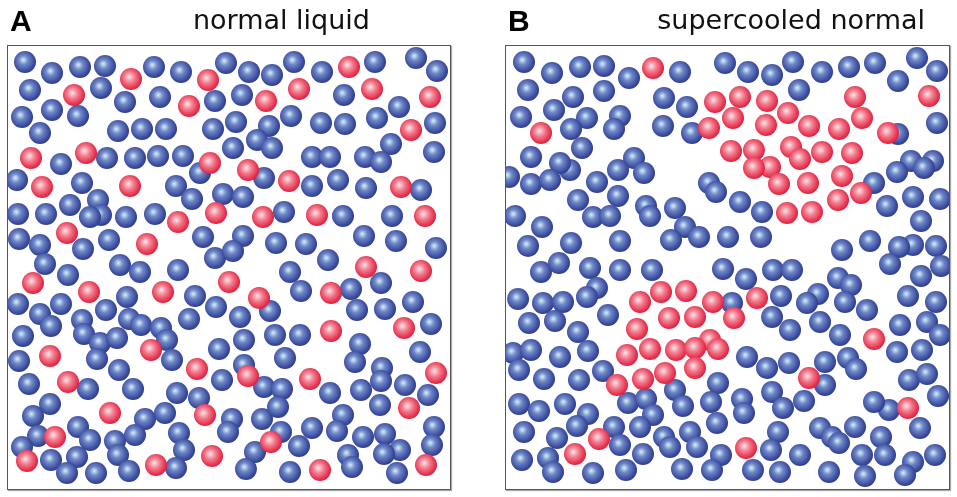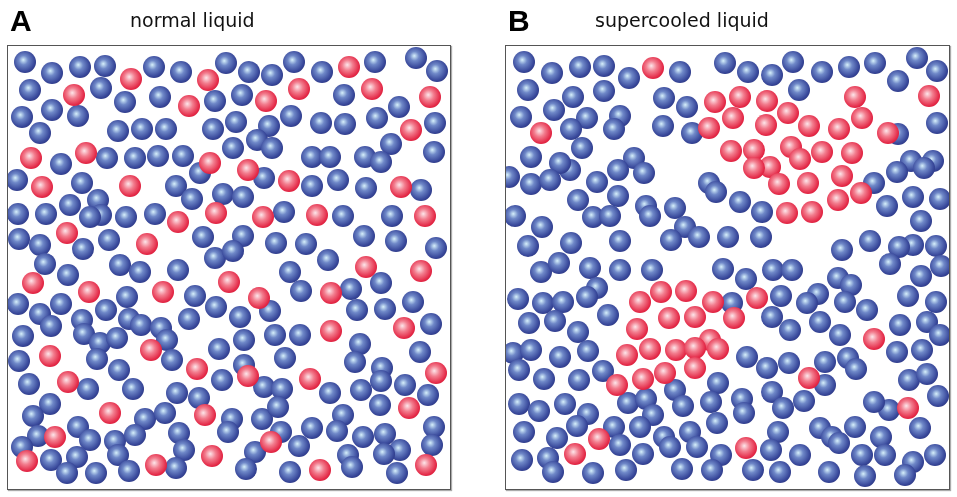--- a/index.html
+++ b/index.html
@@ -1,30 +1,30 @@
 <!DOCTYPE html>
 <html><head>
 <meta charset="utf-8">
 <style>
   html,body{margin:0;padding:0;background:#fff;}
   body{width:957px;height:497px;position:relative;overflow:hidden;font-family:"DejaVu Sans",sans-serif;}
   .panel-letter{position:absolute;top:4px;font-family:"Liberation Sans",sans-serif;font-weight:bold;font-size:30px;color:#000;line-height:34px;}
-  .panel-title{position:absolute;top:3px;font-family:"DejaVu Sans",sans-serif;font-size:19px;color:#111;line-height:34px;text-align:left;}
+  .panel-title{position:absolute;top:3px;font-family:"DejaVu Sans",sans-serif;font-size:27px;color:#111;line-height:34px;text-align:right;}
   .frame{position:absolute;border:1.5px solid #555;background:#fff;box-sizing:border-box;box-shadow:1px 1px 1px #aaa;}
   svg{position:absolute;left:0;top:0;}
 </style>
 </head>
 <body>
 
 <div class="panel-letter" style="left:10px;">A</div>
 <div class="panel-title" style="left:130px;width:240px;">normal liquid</div>
 <div class="frame" style="left:7px;top:45px;width:444px;height:445px;"></div>
 
 <div class="panel-letter" style="left:508px;">B</div>
-<div class="panel-title" style="left:595px;width:330px;">supercooled liquid</div>
+<div class="panel-title" style="left:595px;width:330px;">supercooled normal</div>
 <div class="frame" style="left:505px;top:45px;width:445px;height:445px;"></div>
 
 <svg id="balls" width="957" height="497" viewBox="0 0 957 497">
   <defs>
     <radialGradient id="gBlue" cx="45%" cy="45%" r="60%" fx="42%" fy="40%">
       <stop offset="0%" stop-color="#d6f0fb"></stop>
       <stop offset="35%" stop-color="#6f88c8"></stop>
       <stop offset="80%" stop-color="#3a4a9c"></stop>
       <stop offset="100%" stop-color="#2a3582"></stop>
     </radialGradient>

